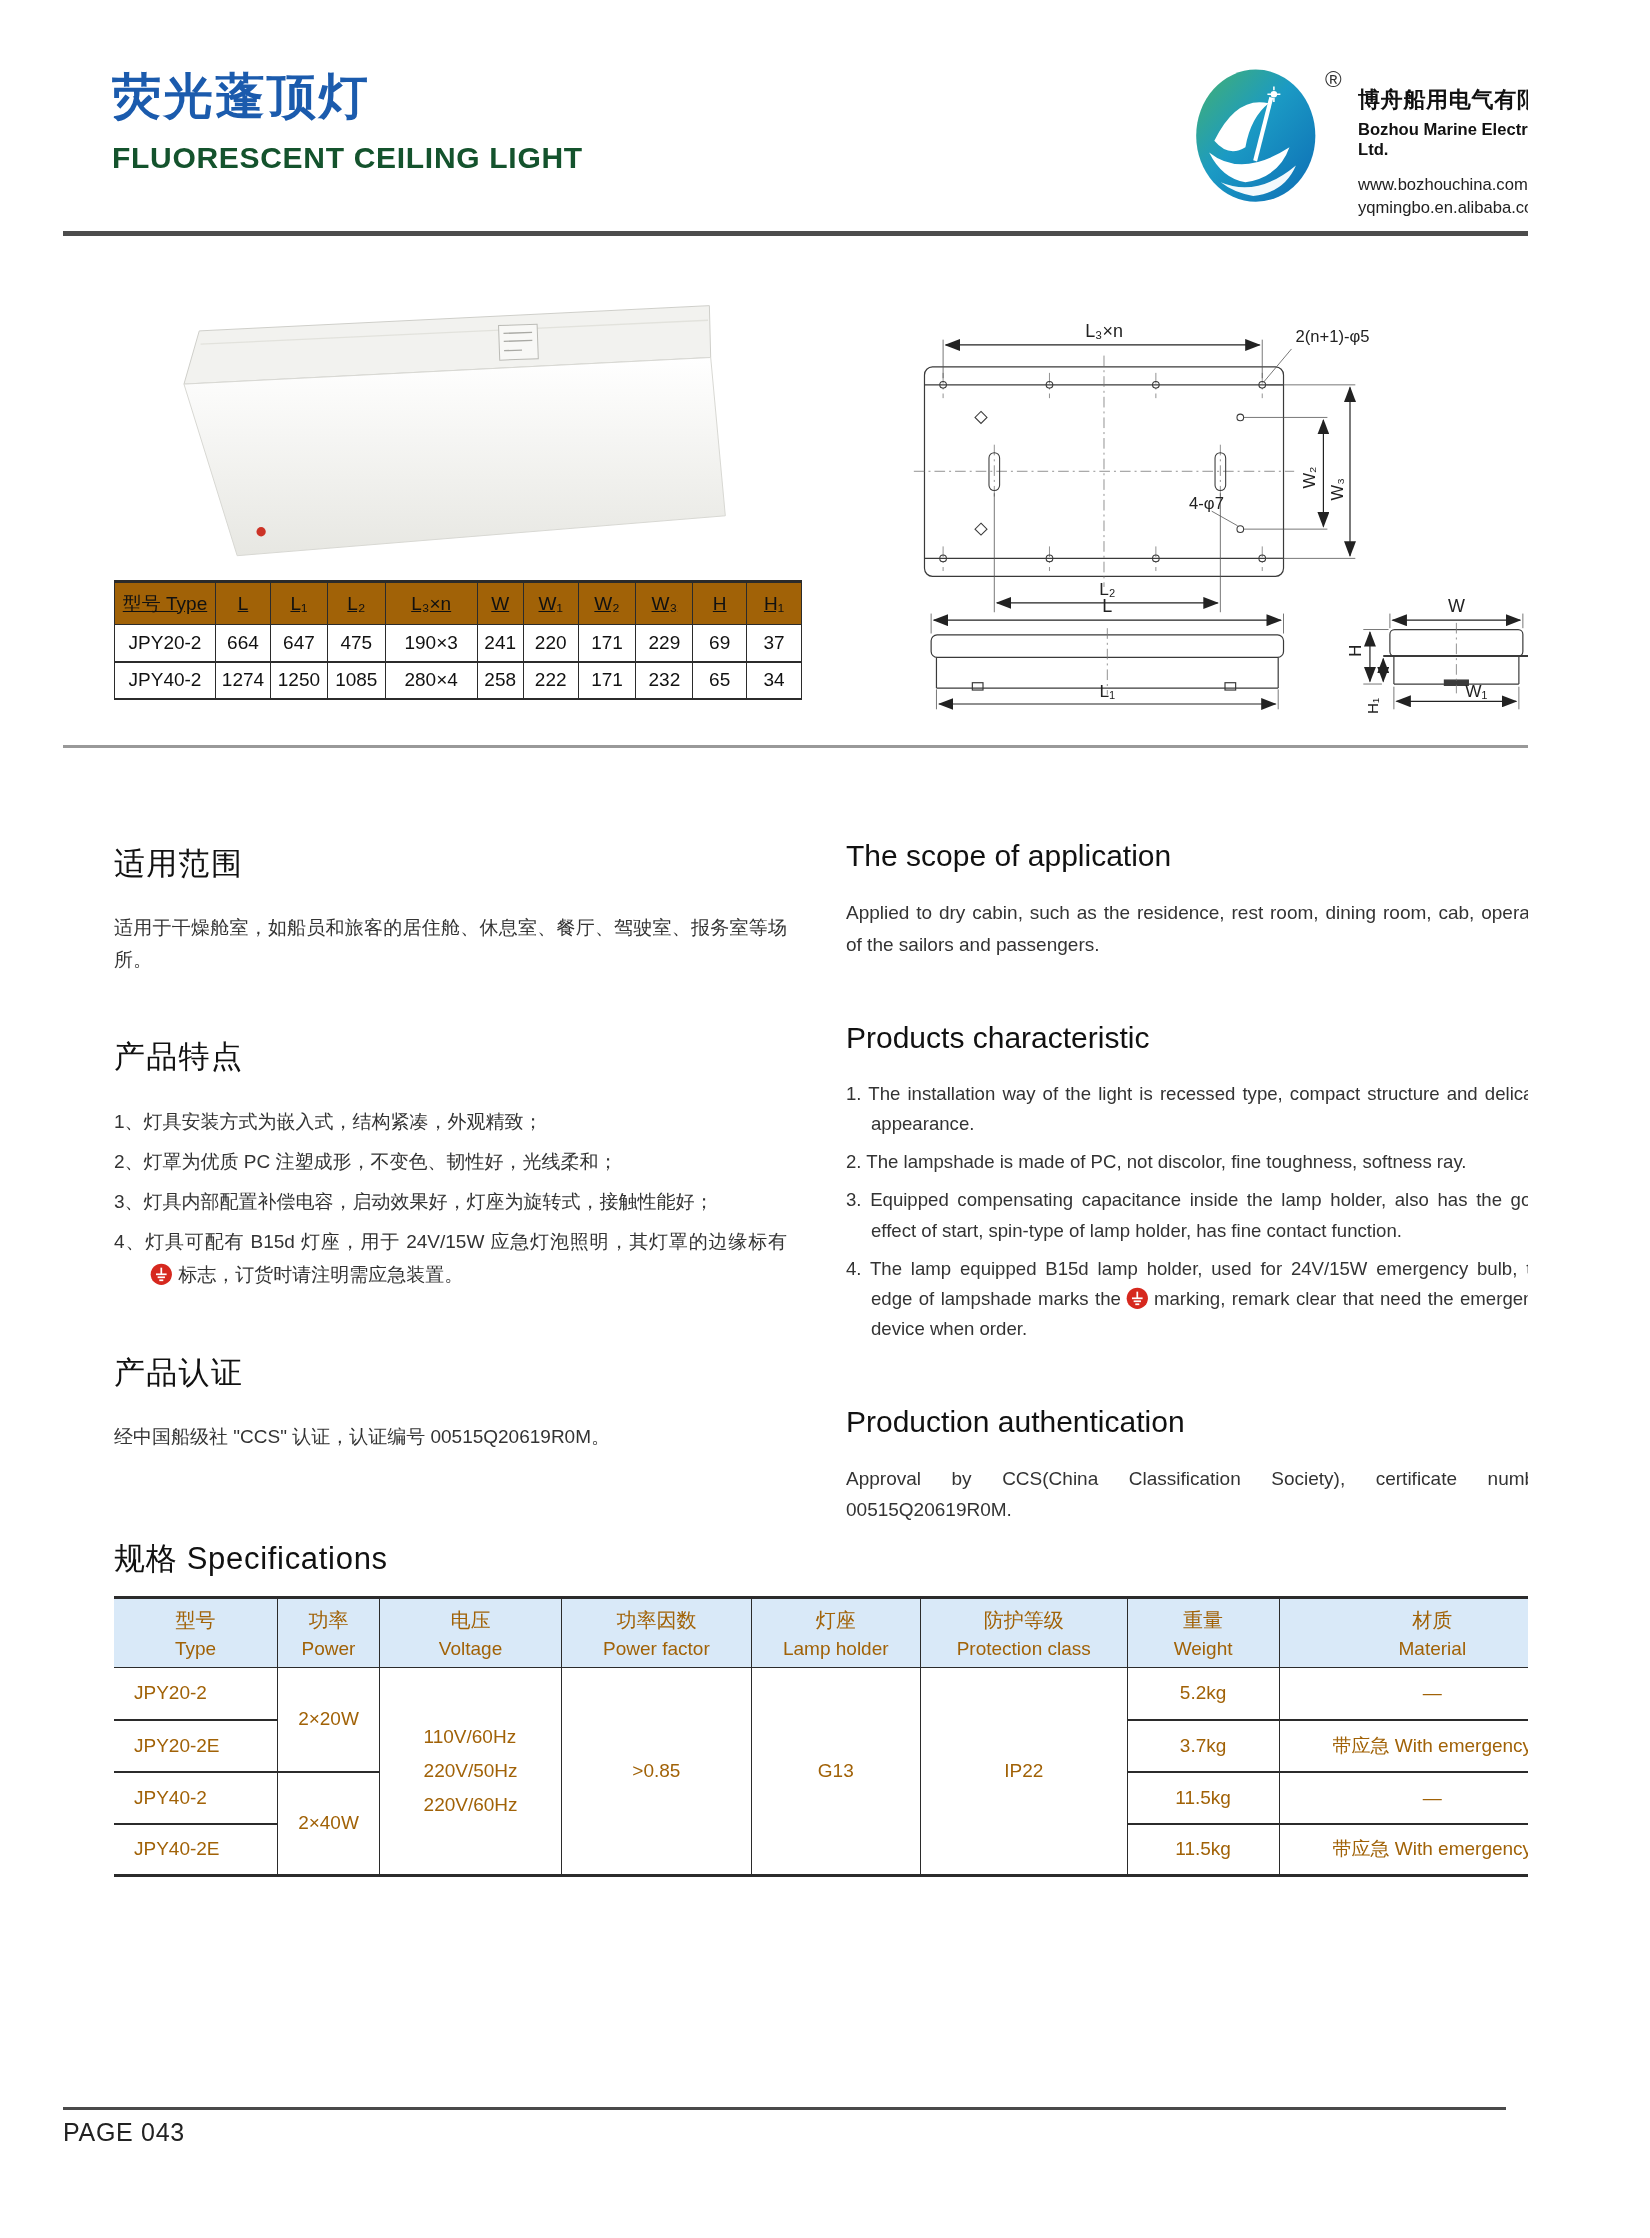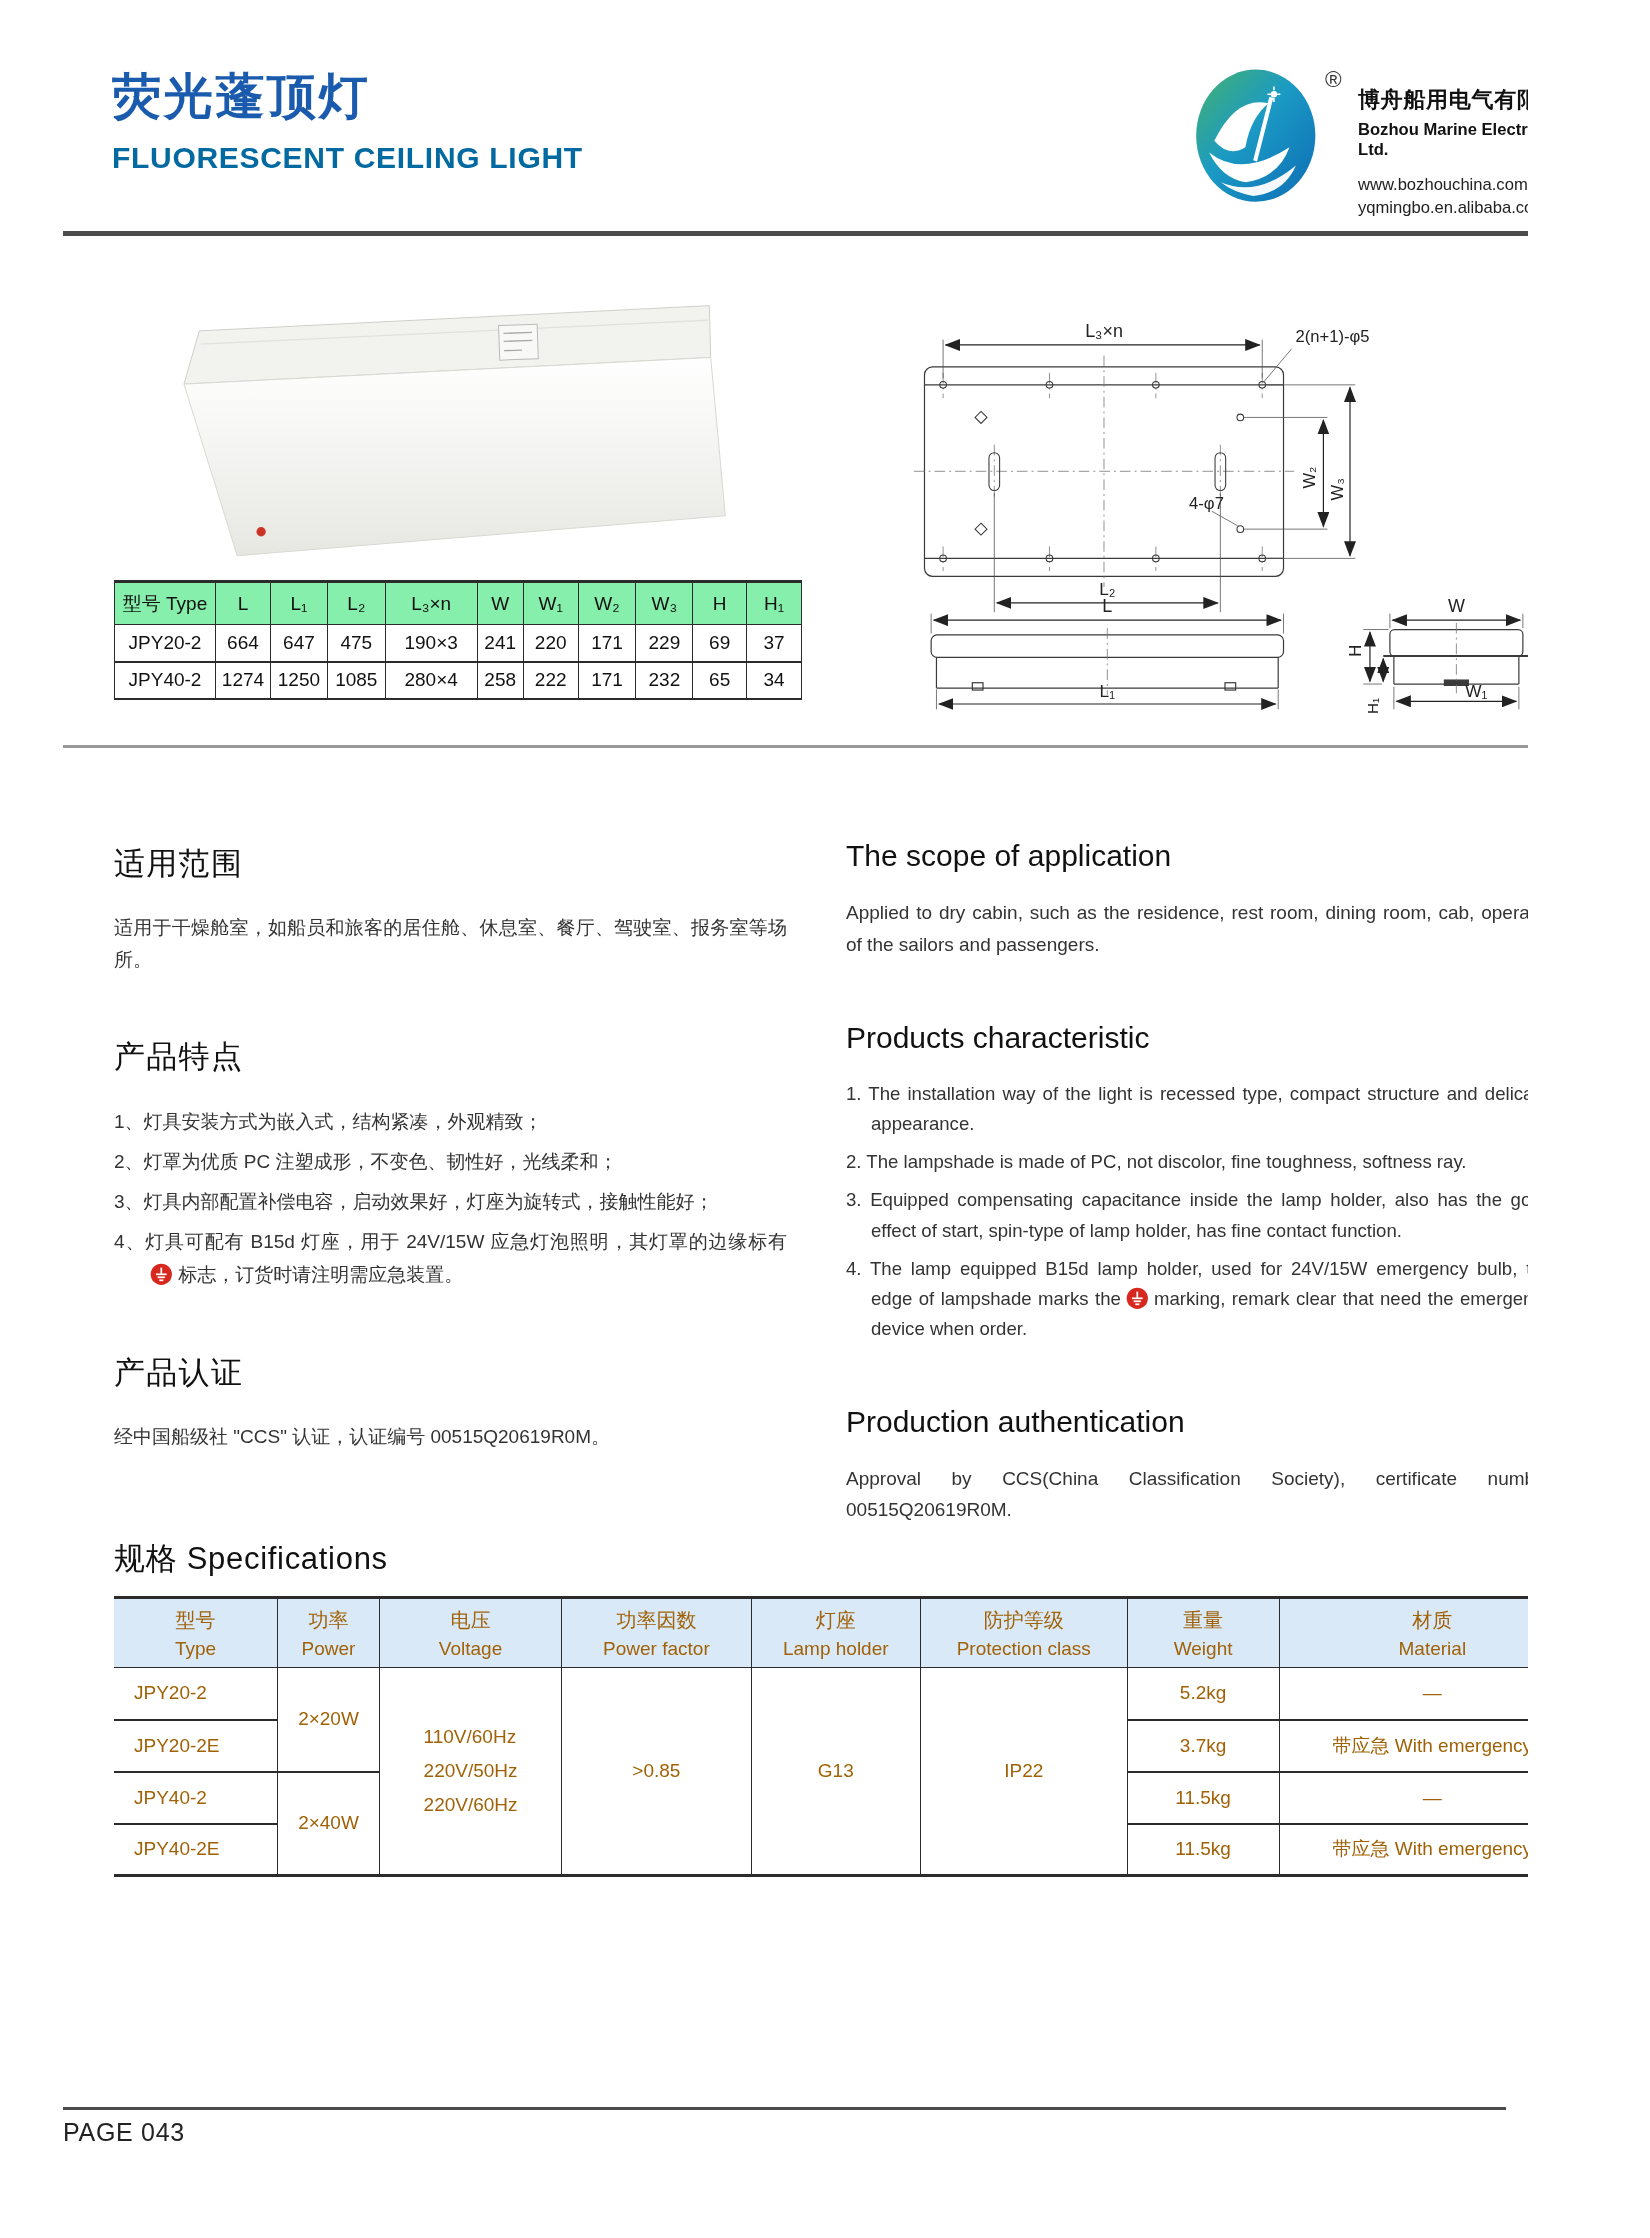--- a/index.html
+++ b/index.html
@@ -3,40 +3,40 @@
 <meta charset="utf-8">
 <style>
   * { margin:0; padding:0; box-sizing:border-box; }
   html,body { background:#ffffff; }
   body { font-family:"Liberation Sans", sans-serif; color:#222; }
   .page { position:relative; width:1528px; height:2239px; background:#fff; overflow:hidden; }
 
   
   .title-block { position:absolute; left:112px; top:64px; }
   .title-zh { font-size:49px; font-weight:700; color:#1b5bad; letter-spacing:2.7px; }
-  .title-en { font-size:30px; font-weight:600; color:#0369a1; letter-spacing:0.7px; margin-top:10.6px; }
+  .title-en { font-size:30px; font-weight:600; color:#14532d; letter-spacing:0.7px; margin-top:10.6px; }
   .brand-logo { position:absolute; left:1191px; top:61px; width:136px; height:150px; }
   .reg-mark { position:absolute; left:1325px; top:67px; font-size:22.6px; color:#333; }
   .brand-text { position:absolute; left:1358px; top:85px; width:239px; }
   .company-zh { font-size:22px; font-weight:700; color:#111; letter-spacing:0.7px; }
   .company-en { font-size:16.6px; font-weight:700; color:#111; margin-top:5.3px; }
   .site { font-size:16.6px; color:#222; }
   .site1 { margin-top:14.6px; }
   .site2 { margin-top:2.7px; }
   .header-rule { position:absolute; left:63px; top:231px; width:1526px; height:5.3px; background:#4c4c4c; }
 
   
   .photo { position:absolute; left:136px; top:291px; width:622px; height:276px; }
   .tech-drawing { position:absolute; left:858px; top:317px; width:738px; height:399px; }
   .tech-drawing text { font-family:"Liberation Sans", sans-serif; fill:#222; }
 
   
   .dim-table { position:absolute; left:114px; top:580px; width:688px; border-collapse:collapse; table-layout:fixed; border-bottom:2.7px double #2b2b2b; }
   .dim-table th, .dim-table td { border-left:1.3px solid #2b2b2b; border-right:1.3px solid #2b2b2b; text-align:center; vertical-align:middle; font-size:19px; font-weight:400; color:#111; }
-  .dim-table thead th { background:#86efac; height:43px; border-top:3.3px solid #2b2b2b; border-bottom:1.3px solid #2b2b2b; }
+  .dim-table thead th { background:#a16207; height:43px; border-top:3.3px solid #2b2b2b; border-bottom:1.3px solid #2b2b2b;text-decoration:underline; }
   .dim-table tbody td { height:37px; background:#fff; }
   .dim-table tbody tr + tr td { border-top:2.7px double #2b2b2b; }
 
   .mid-rule { position:absolute; left:63px; top:745px; width:1526px; height:3.3px; background:#999; }
 
   
   .col-left  { position:absolute; left:114px;  top:843px; width:673px; }
   .col-right { position:absolute; left:846px; top:839px; width:706px; }
   .sec + .sec { margin-top:61px; }
   .sec-h-zh { font-size:31px; font-weight:500; color:#111; letter-spacing:1.3px; margin-bottom:27px; }

